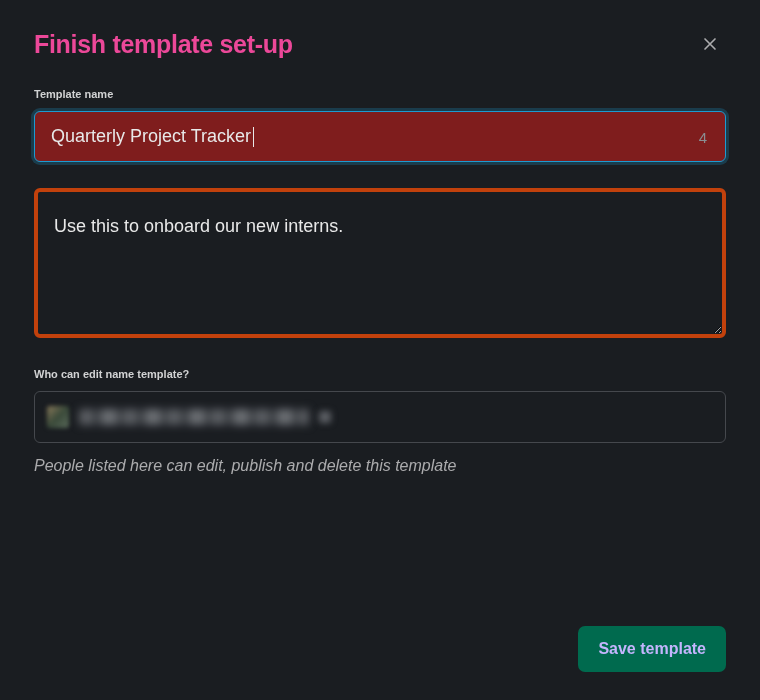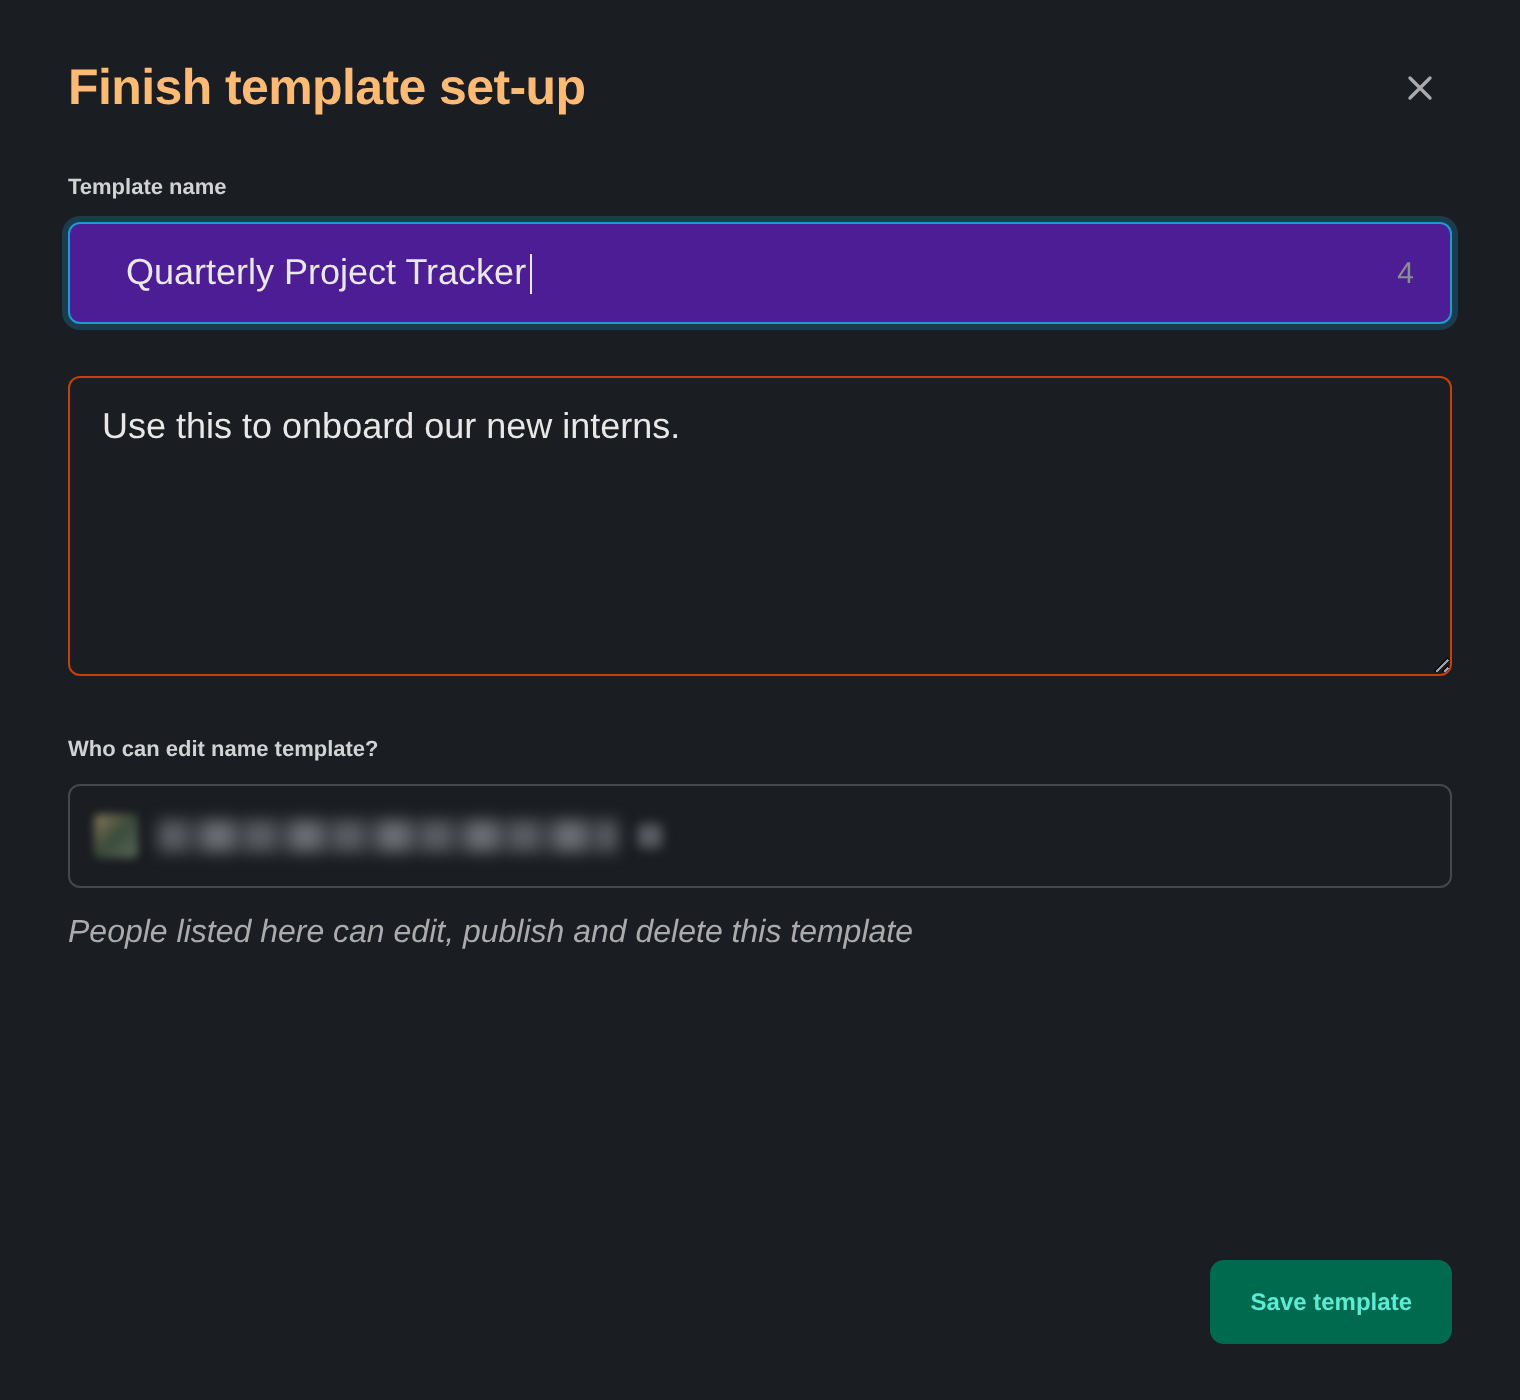--- a/index.html
+++ b/index.html
@@ -23,21 +23,21 @@
     }
     .header {
       display: flex;
       justify-content: space-between;
       align-items: center;
       margin-bottom: 28px;
     }
     .title {
       font-size: 25px;
       font-weight: 800;
-      color: #fdba74;
+      color: #ec4899;
       letter-spacing: -0.3px;
     }
     .close-btn {
       background: transparent;
       border: none;
       cursor: pointer;
       padding: 6px;
       display: flex;
       align-items: center;
       justify-content: center;
@@ -72,37 +72,37 @@
     .cursor {
       display: inline-block;
       width: 1px;
       height: 20px;
       background: #e8e8e8;
       vertical-align: middle;
       margin-left: 2px;
     }
     .name-input-display {
       width: 100%;
-      background: #4c1d95;
+      background: #7f1d1d;
       border: 1.5px solid #1d9bd1;
       box-shadow: 0 0 0 3px rgba(29, 155, 209, 0.25);
       border-radius: 6px;
-      padding: 14px 50px 14px 28px;
+      padding: 14px 50px 14px 16px;
       font-size: 18px;
       color: #e8e8e8;
       display: flex;
       align-items: center;
       position: relative;
     }
     .textarea {
       width: 100%;
       background: #1a1d21;
-      border: 1px solid #c2410c;
+      border: 4px solid #c2410c;
       border-radius: 6px;
-      padding: 14px 16px;
+      padding: 24px 16px;
       font-size: 18px;
       color: #e8e8e8;
       outline: none;
       font-family: inherit;
       resize: both;
       min-height: 150px;
       overflow: auto;
     }
     .editor-input {
       width: 100%;
@@ -147,23 +147,23 @@
       display: flex;
       justify-content: flex-end;
       margin-top: auto;
       padding-top: 20px;
     }
     .save-btn {
       background: #006a4e;
       border: none;
       border-radius: 7px;
       padding: 14px 20px;
-      font-size: 12px;
+      font-size: 16px;
       font-weight: 800;
-      color: #5eead4;
+      color: #c4b5fd;
       cursor: pointer;
       font-family: inherit;
       margin-top: 24px;
     }
   </style>
 </head>
 <body>
 
 <div class="modal">
   <div class="header">

